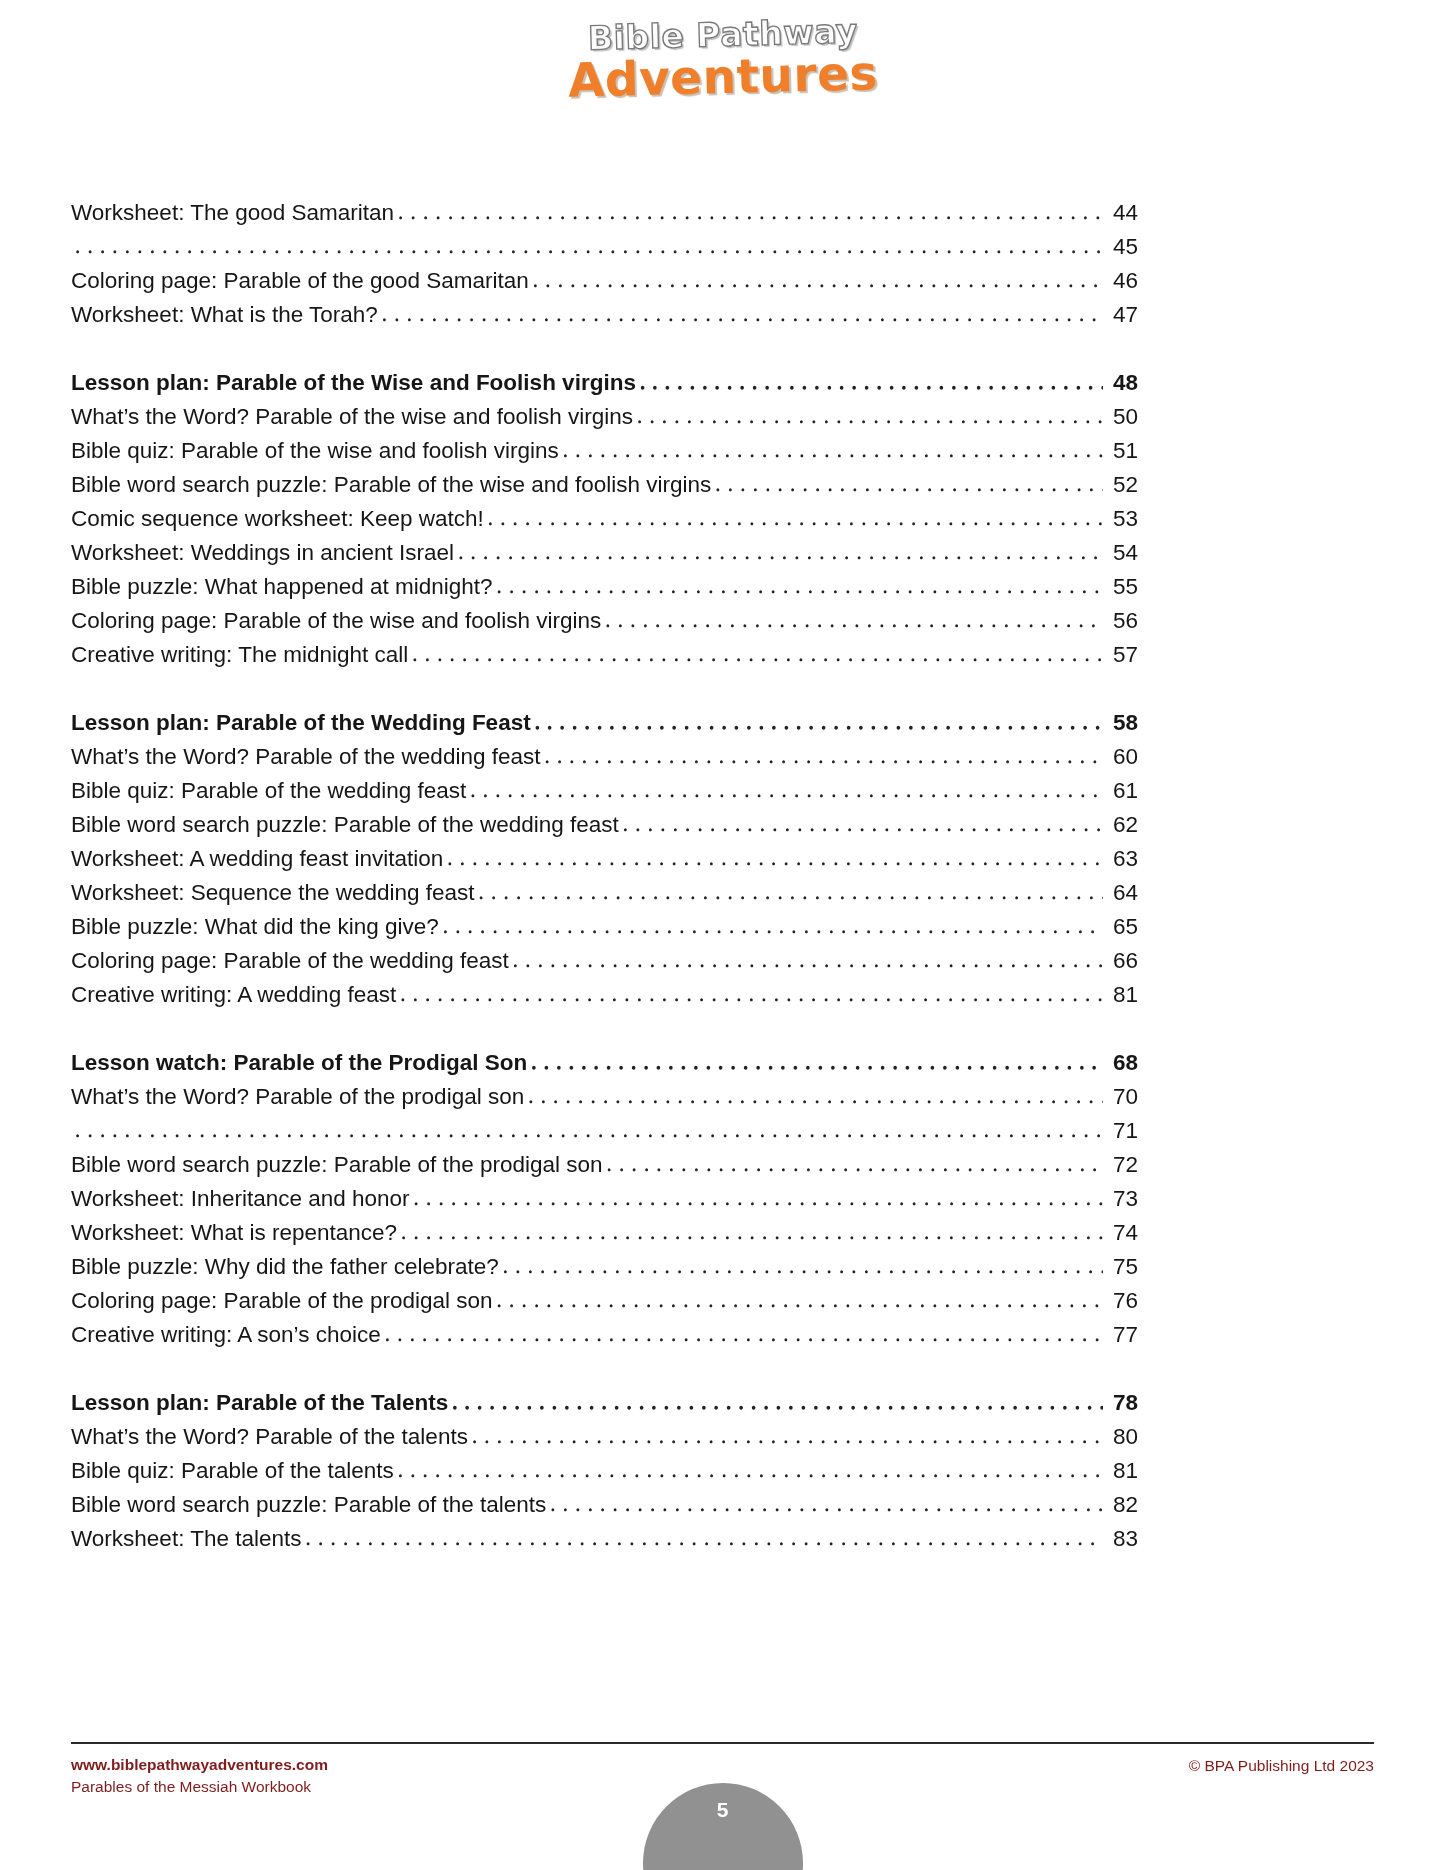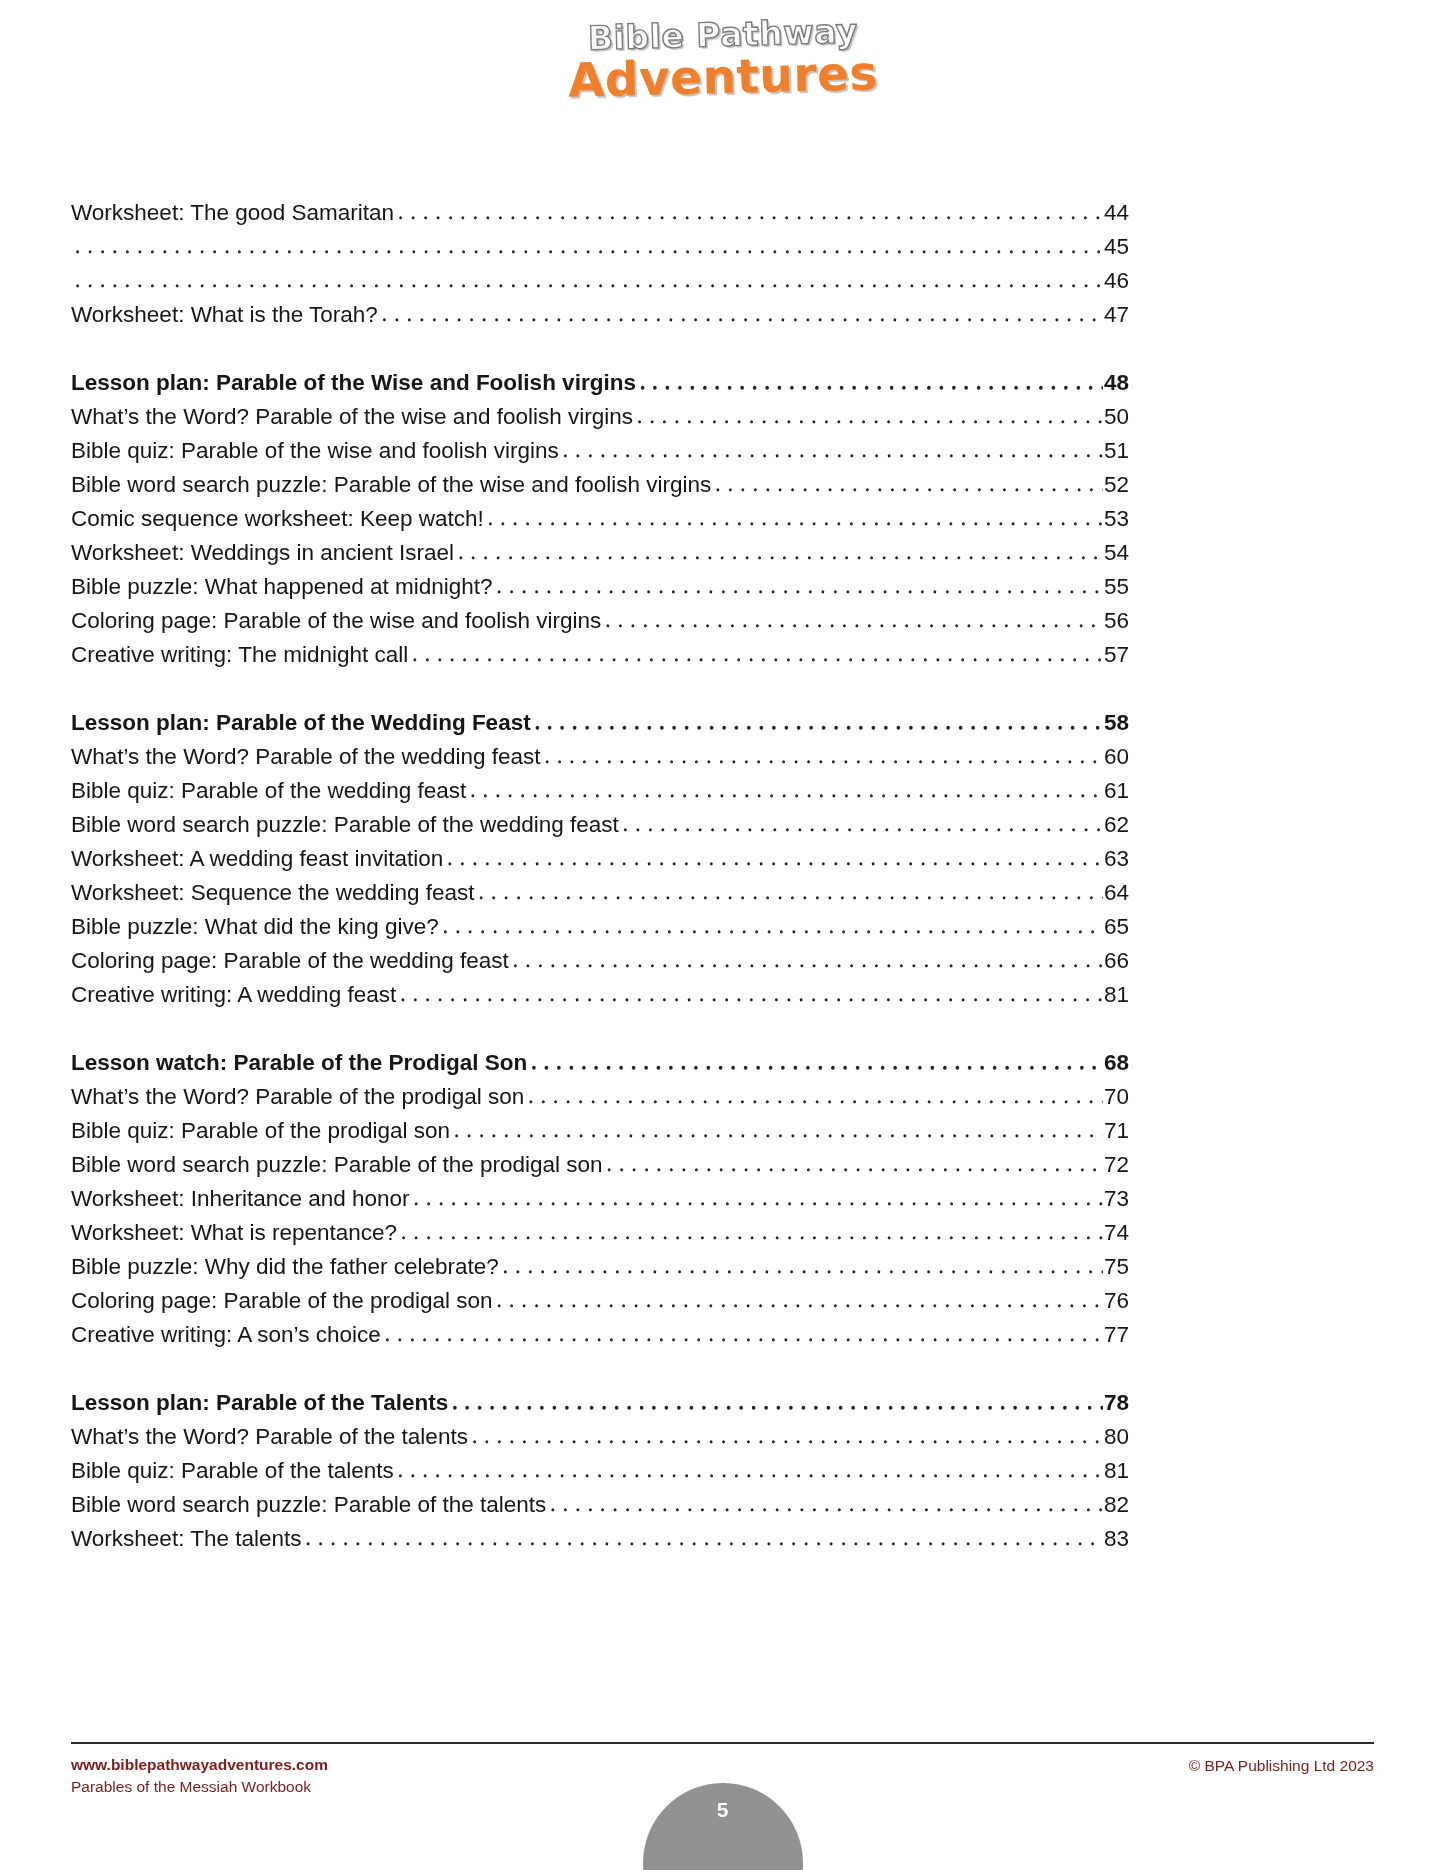--- a/index.html
+++ b/index.html
@@ -79,21 +79,21 @@
     white-space: nowrap;
     font-size: 22.5px;
     letter-spacing: 1.2px;
     color: #222;
     margin: 0 1px;
     position: relative;
     bottom: 1px;
   }
   .toc-page {
     flex: 0 0 auto;
-    text-align: left;
+    text-align: right;
     min-width: 34px;
     font-size: 22.5px;
   }
   .toc-gap {
     height: 34px;
   }
 
   
   .footer-rule {
     position: absolute;
@@ -150,20 +150,21 @@
     <div class="toc-entry">
       <span class="toc-title">Worksheet: The good Samaritan</span>
       <span class="toc-leader">․․․․․․․․․․․․․․․․․․․․․․․․․․․․․․․․․․․․․․․․․․․․․․․․․․․․․․․․․․․․․․․․․․․․․․․․․․․․․․․․․․․․․․․․․․․․․․․․․․․․․․․․․․․․․․․․․․․․․․․․․․․․․․․․․․․․․․․․․․․․․․․․․․․․․․․․․․․․․․․․․․․․․․․․․․․․․․․․․․․․․․․․․․․․․․․․․․․․․․․</span>
       <span class="toc-page">44</span>
     </div>
     <div class="toc-entry">
       <span class="toc-leader">․․․․․․․․․․․․․․․․․․․․․․․․․․․․․․․․․․․․․․․․․․․․․․․․․․․․․․․․․․․․․․․․․․․․․․․․․․․․․․․․․․․․․․․․․․․․․․․․․․․․․․․․․․․․․․․․․․․․․․․․․․․․․․․․․․․․․․․․․․․․․․․․․․․․․․․․․․․․․․․․․․․․․․․․․․․․․․․․․․․․․․․․․․․․․․․․․․․․․․․</span>
       <span class="toc-page">45</span>
     </div>
     <div class="toc-entry">
+      <span class="toc-title">Coloring page: Parable of the good Samaritan</span>
       <span class="toc-leader">․․․․․․․․․․․․․․․․․․․․․․․․․․․․․․․․․․․․․․․․․․․․․․․․․․․․․․․․․․․․․․․․․․․․․․․․․․․․․․․․․․․․․․․․․․․․․․․․․․․․․․․․․․․․․․․․․․․․․․․․․․․․․․․․․․․․․․․․․․․․․․․․․․․․․․․․․․․․․․․․․․․․․․․․․․․․․․․․․․․․․․․․․․․․․․․․․․․․․․․</span>
       <span class="toc-page">46</span>
     </div>
     <div class="toc-entry">
       <span class="toc-title">Worksheet: What is the Torah?</span>
       <span class="toc-leader">․․․․․․․․․․․․․․․․․․․․․․․․․․․․․․․․․․․․․․․․․․․․․․․․․․․․․․․․․․․․․․․․․․․․․․․․․․․․․․․․․․․․․․․․․․․․․․․․․․․․․․․․․․․․․․․․․․․․․․․․․․․․․․․․․․․․․․․․․․․․․․․․․․․․․․․․․․․․․․․․․․․․․․․․․․․․․․․․․․․․․․․․․․․․․․․․․․․․․․․</span>
       <span class="toc-page">47</span>
     </div>
     <div class="toc-gap"></div>
     <div class="toc-entry is-heading">
@@ -262,21 +263,20 @@
       <span class="toc-title">Lesson watch: Parable of the Prodigal Son</span>
       <span class="toc-leader">․․․․․․․․․․․․․․․․․․․․․․․․․․․․․․․․․․․․․․․․․․․․․․․․․․․․․․․․․․․․․․․․․․․․․․․․․․․․․․․․․․․․․․․․․․․․․․․․․․․․․․․․․․․․․․․․․․․․․․․․․․․․․․․․․․․․․․․․․․․․․․․․․․․․․․․․․․․․․․․․․․․․․․․․․․․․․․․․․․․․․․․․․․․․․․․․․․․․․․․</span>
       <span class="toc-page">68</span>
     </div>
     <div class="toc-entry">
       <span class="toc-title">What’s the Word? Parable of the prodigal son</span>
       <span class="toc-leader">․․․․․․․․․․․․․․․․․․․․․․․․․․․․․․․․․․․․․․․․․․․․․․․․․․․․․․․․․․․․․․․․․․․․․․․․․․․․․․․․․․․․․․․․․․․․․․․․․․․․․․․․․․․․․․․․․․․․․․․․․․․․․․․․․․․․․․․․․․․․․․․․․․․․․․․․․․․․․․․․․․․․․․․․․․․․․․․․․․․․․․․․․․․․․․․․․․․․․․․</span>
       <span class="toc-page">70</span>
     </div>
     <div class="toc-entry">
-      <span class="toc-title">Bible quiz: Parable of the prodigal son</span>
       <span class="toc-leader">․․․․․․․․․․․․․․․․․․․․․․․․․․․․․․․․․․․․․․․․․․․․․․․․․․․․․․․․․․․․․․․․․․․․․․․․․․․․․․․․․․․․․․․․․․․․․․․․․․․․․․․․․․․․․․․․․․․․․․․․․․․․․․․․․․․․․․․․․․․․․․․․․․․․․․․․․․․․․․․․․․․․․․․․․․․․․․․․․․․․․․․․․․․․․․․․․․․․․․․</span>
       <span class="toc-page">71</span>
     </div>
     <div class="toc-entry">
       <span class="toc-title">Bible word search puzzle: Parable of the prodigal son</span>
       <span class="toc-leader">․․․․․․․․․․․․․․․․․․․․․․․․․․․․․․․․․․․․․․․․․․․․․․․․․․․․․․․․․․․․․․․․․․․․․․․․․․․․․․․․․․․․․․․․․․․․․․․․․․․․․․․․․․․․․․․․․․․․․․․․․․․․․․․․․․․․․․․․․․․․․․․․․․․․․․․․․․․․․․․․․․․․․․․․․․․․․․․․․․․․․․․․․․․․․․․․․․․․․․․</span>
       <span class="toc-page">72</span>
     </div>
     <div class="toc-entry">
       <span class="toc-title">Worksheet: Inheritance and honor</span>

